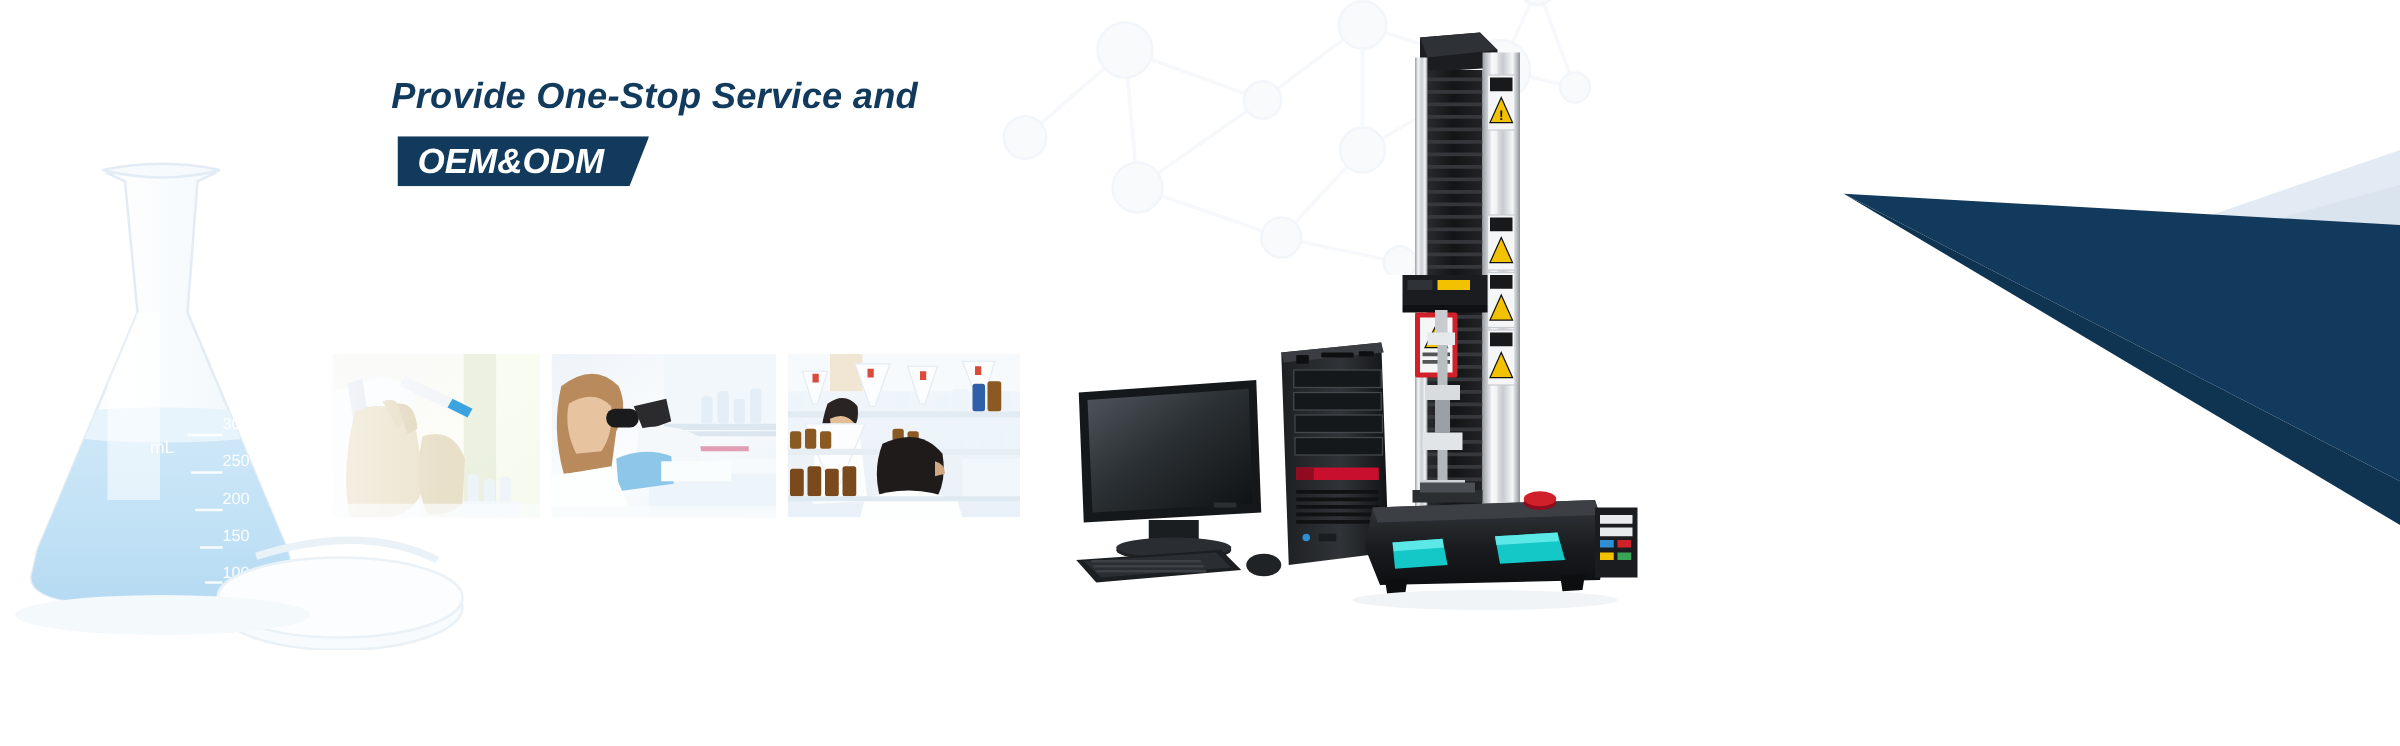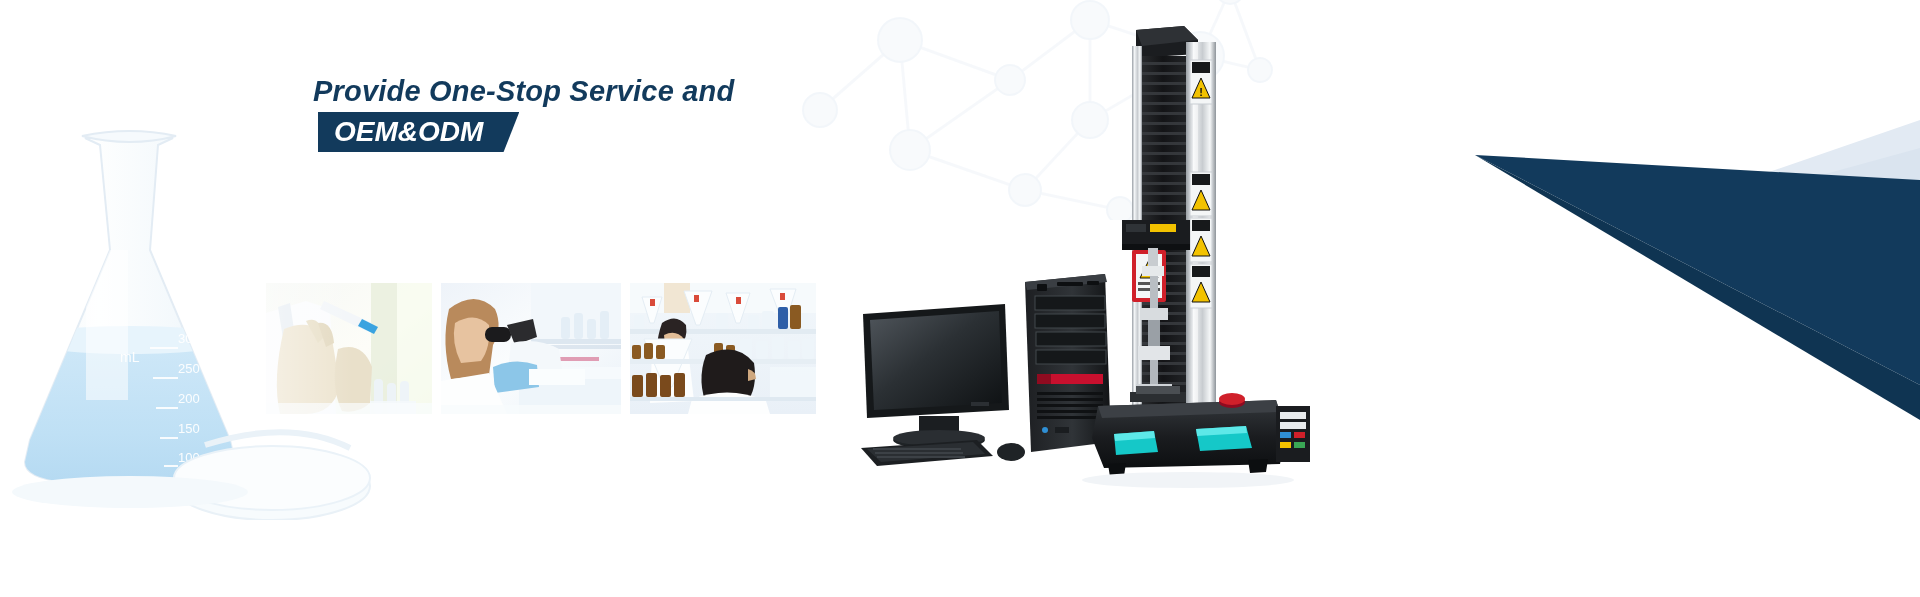--- a/index.html
+++ b/index.html
@@ -14,29 +14,28 @@
 
   
   .wedge-wrap{position:absolute;right:0;top:120px;width:620px;height:380px;}
 
   
   .headline{position:absolute;left:313px;top:56px;width:760px;}
   .h-line1{
     font-size:29px;font-weight:bold;font-style:italic;
     color:#123a5c;letter-spacing:.2px;line-height:1.45;
     white-space:nowrap;
-    margin-top:14px;
   }
   .h-line2{
     font-size:26px;font-weight:bold;font-style:italic;
     color:#8fa3bb;letter-spacing:.2px;line-height:1.9;
     white-space:nowrap;
   }
   .badge{
-    position:relative;display:inline-block;margin-top:0;margin-left:5px;
+    position:relative;display:inline-block;margin-top:11px;margin-left:5px;
     height:32px;
   }
   .badge-bg{
     position:absolute;left:0;top:0;width:100%;height:40px;
   }
   .badge-text{
     position:relative;display:block;
     font-size:28px;font-weight:bold;font-style:italic;color:#ffffff;
     padding:5px 36px 5px 16px;line-height:30px;white-space:nowrap;
   }

